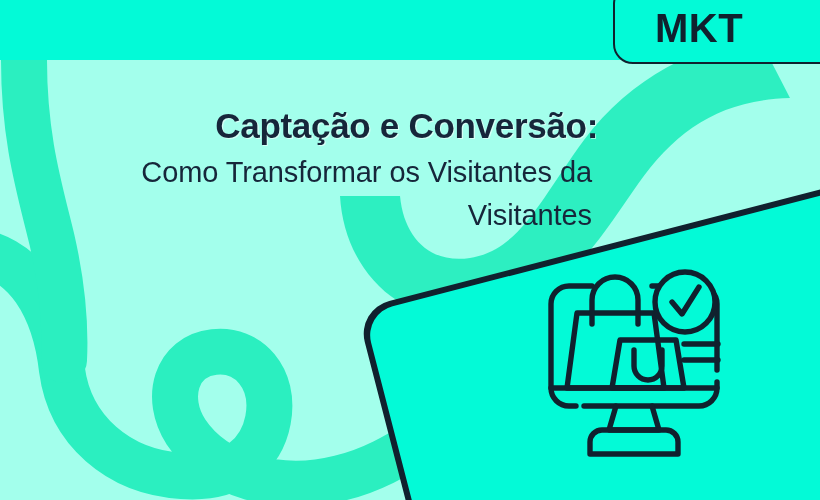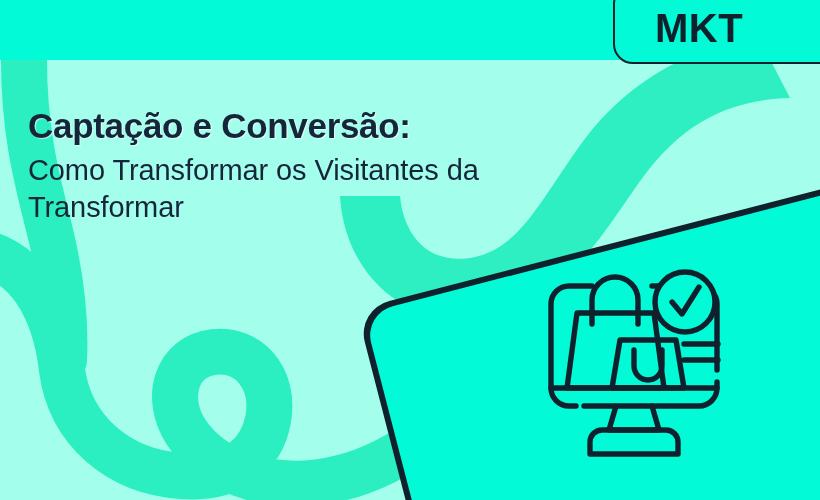--- a/index.html
+++ b/index.html
@@ -75,38 +75,39 @@
     z-index: 7;
   }
 
   
   .text-block {
     position: absolute;
     left: 28px;
     top: 104px;
     width: 570px;
     z-index: 4;
+    text-align: right;
   }
   .headline {
     font-size: 35px;
     font-weight: bold;
     color: #16263A;
     letter-spacing: -0.3px;
     line-height: 44px;
     margin: 0 0 4px 0;
     text-shadow: 1.2px 1.2px 0 rgba(255,255,255,0.55);
     white-space: nowrap;
   }
   .subline {
     font-size: 29px;
     font-weight: normal;
     color: #16263A;
     line-height: 37px;
     letter-spacing: -0.1px;
-    margin: 0;
+    margin: 6px;
     white-space: nowrap;
   }
 
   
   .icon-wrap {
     position: absolute;
     left: 524px;
     top: 262px;
     width: 232px;
     height: 200px;
@@ -163,21 +164,21 @@
 
   <div class="top-bar"></div>
   <div class="webinar-label">WEBINAR</div>
 
   <div class="mkt-badge"></div>
   <div class="mkt-label">MKT</div>
 
   <div class="text-block">
     <div class="headline">Captação e Conversão:</div>
     <div class="subline">Como Transformar os Visitantes da</div>
-    <div class="subline">Transformar</div>
+    <div class="subline">Visitantes</div>
   </div>
 
   <div class="icon-wrap">
     <svg viewBox="0 0 232 200" width="232" height="200" aria-hidden="true">
       <g fill="none" stroke="#10212E" stroke-width="5.4" stroke-linecap="round" stroke-linejoin="round">
 
         <path d="M 68 24
                  L 45 24
                  A 18 18 0 0 0 27 42
                  L 27 126

